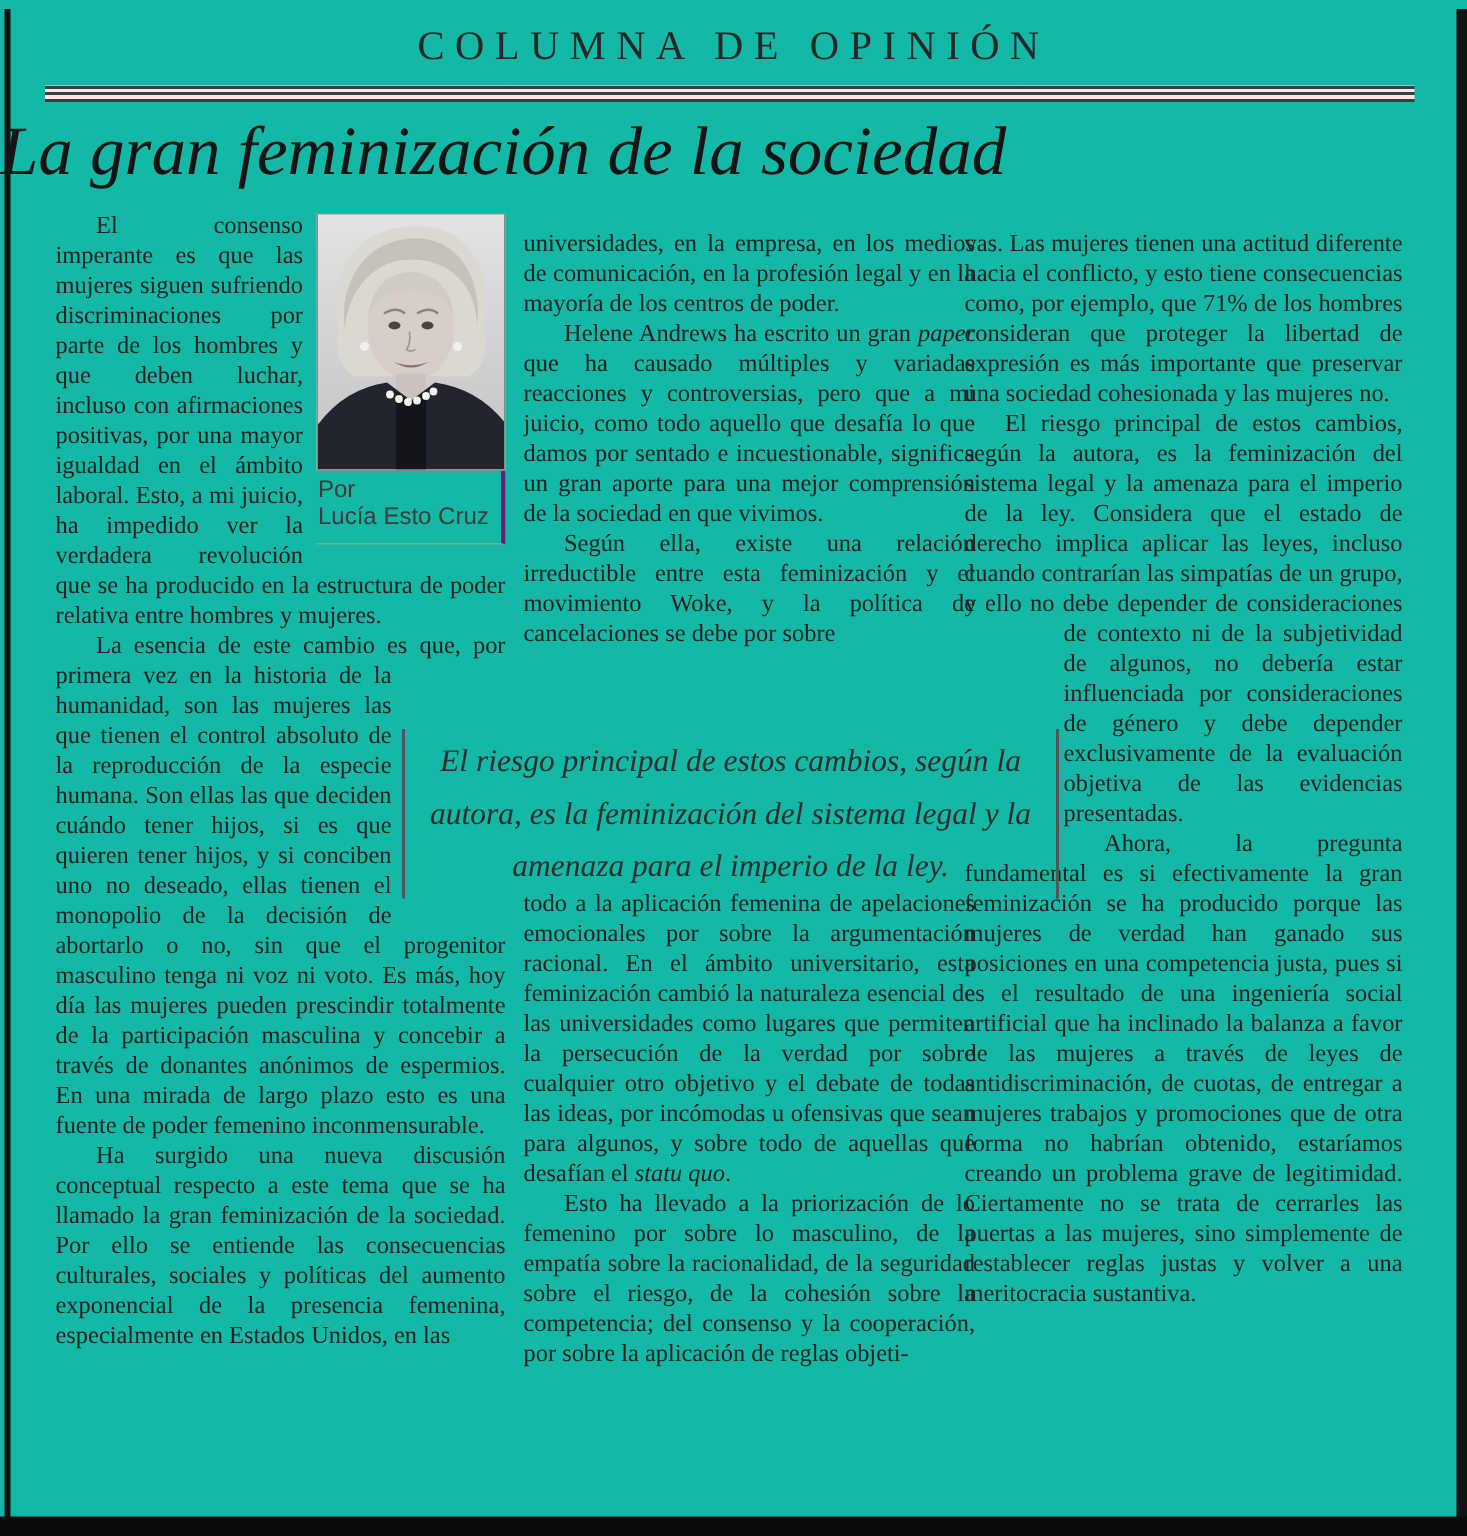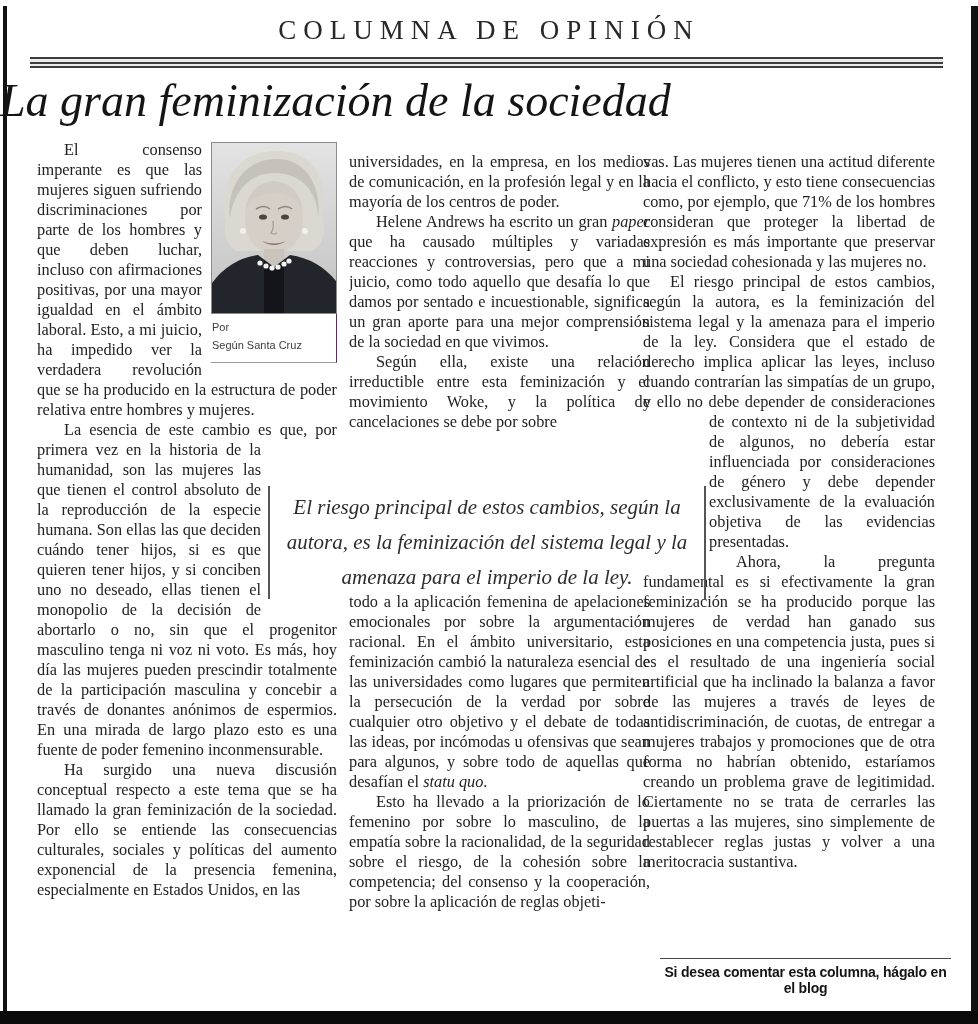--- a/index.html
+++ b/index.html
@@ -1,16 +1,16 @@
 <!DOCTYPE html>
 <html lang="es"><head>
 <meta charset="utf-8">
 <style>
   html,body{margin:0;padding:0;background:#e9e9e9;}
-  .page{position:relative;width:978px;height:1024px;background:#ffffff;overflow:hidden;
+  .page{position:relative;width:978px;height:1024px;background:#14b8a6;overflow:hidden;
         font-family:"Liberation Serif","DejaVu Serif",serif;color:#1e1e1e;}
   
   .edge-left{position:absolute;left:3px;top:6px;width:4px;height:1006px;background:#121212;}
   .edge-right{position:absolute;left:971px;top:6px;width:7px;height:1006px;background:#121212;}
   .edge-bottom{position:absolute;left:0;top:1011px;width:978px;height:13px;background:#0a0a0a;}
   
   .kicker{position:absolute;top:15px;left:0;width:978px;text-align:center;
           font-size:27px;letter-spacing:7px;color:#272727;white-space:nowrap;}
   .header-rule{position:absolute;top:57px;left:30px;width:913px;height:11px;
           background:repeating-linear-gradient(to bottom,#3d3d3d 0 2px,#ececec 2px 4.5px);}
@@ -22,22 +22,22 @@
   .col1{left:37px;width:300px;}
   .col2{left:349px;width:301px;}
   .col3{left:643px;width:292px;}
   .col p{margin:0;text-indent:27px;}
   .col p.cont{text-indent:0;margin-top:12px;}
   .it{font-style:italic;}
   
   .photo-block{float:right;width:126px;margin:2px 0 6px 9px;text-align:left;text-indent:0;}
   .photo-frame{box-sizing:border-box;border:1px solid #8a8a8a;width:126px;height:172px;background:#d9d9d9;}
   .photo-frame svg{display:block;width:100%;height:100%;}
-  .photo-caption{box-sizing:border-box;width:126px;border-right:1px solid #701a75;border-bottom:1px solid #9a9a9a;
-       font-family:"Liberation Sans","DejaVu Sans",sans-serif;font-size:11px;line-height:18px;
+  .photo-caption{box-sizing:border-box;width:126px;border-right:3px solid #701a75;border-bottom:1px solid #9a9a9a;
+       font-family:"Liberation Sans","DejaVu Sans",sans-serif;font-size:16px;line-height:18px;
        color:#3d3d3d;padding:4px 3px 8px 1px;}
   
   .qspacer-r{float:right;width:76px;height:172px;margin-top:2px;}
   .qspacer-l{float:left;width:66px;height:152px;}
   .quote-gap{height:148px;}
   
   .pullquote{position:absolute;left:268px;top:486px;width:438px;box-sizing:border-box;
        border-left:2px solid #555;border-right:2px solid #555;padding:4px 9px;
        font-style:italic;font-size:21px;line-height:35px;text-align:center;color:#2d2d2d;}
   
@@ -89,21 +89,21 @@
                 <circle cx="54" cy="123" r="2.6"></circle>
                 <circle cx="60" cy="125" r="2.6"></circle>
                 <circle cx="66" cy="124" r="2.6"></circle>
                 <circle cx="72" cy="121" r="2.6"></circle>
                 <circle cx="77" cy="118" r="2.6"></circle>
               </g>
             </svg>
           </span>
           <span class="photo-caption" style="display:block;">
             <span style="display:block;">Por</span>
-            <span style="display:block;">Según Santa Cruz</span>
+            <span style="display:block;">Lucía Esto Cruz</span>
           </span>
         </span><span>El consenso imperante es que las mujeres siguen sufriendo discriminaciones por parte de los hombres y que deben luchar, incluso con afirmaciones positivas, por una mayor igualdad en el ámbito laboral. Esto, a mi juicio, ha impedido ver la verdadera revolución que se ha producido en la estructura de poder relativa entre hombres y mujeres.</span></p>
     <p><span>La esencia de este cambio es que, </span><span class="qspacer-r"></span><span>por primera vez en la historia de la humanidad, son las mujeres las que tienen el control absoluto de la reproducción de la especie humana. Son ellas las que deciden cuándo tener hijos, si es que quieren tener hijos, y si conciben uno no deseado, ellas tienen el monopolio de la decisión de abortarlo o no, sin que el progenitor masculino tenga ni voz ni voto. Es más, hoy día las mujeres pueden prescindir totalmente de la participación masculina y concebir a través de donantes anónimos de espermios. En una mirada de largo plazo esto es una fuente de poder femenino inconmensurable.</span></p>
     <p><span>Ha surgido una nueva discusión conceptual respecto a este tema que se ha llamado la gran feminización de la sociedad. Por ello se entiende las consecuencias culturales, sociales y políticas del aumento exponencial de la presencia femenina, especialmente en Estados Unidos, en las</span></p>
   </div>
 
   <div class="col col2">
     <p class="cont"><span>universidades, en la empresa, en los medios de comunicación, en la profesión legal y en la mayoría de los centros de poder.</span></p>
     <p><span>Helene Andrews ha escrito un gran </span><span class="it">paper</span><span> que ha causado múltiples y variadas reacciones y controversias, pero que a mi juicio, como todo aquello que desafía lo que damos por sentado e incuestionable, significa un gran aporte para una mejor comprensión de la sociedad en que vivimos.</span></p>
     <p><span>Según ella, existe una relación irreductible entre esta feminización y el movimiento Woke, y la política de cancelaciones se debe por sobre</span></p>
@@ -113,15 +113,14 @@
   </div>
 
   <div class="col col3">
     <p class="cont"><span>vas. Las mujeres tienen una actitud diferente hacia el conflicto, y esto tiene consecuencias como, por ejemplo, que 71% de los hombres consideran que proteger la libertad de expresión es más importante que preservar una sociedad cohesionada y las mujeres no.</span></p>
     <p><span>El riesgo principal de estos cambios, según la autora, es la feminización del sistema legal y la amenaza para el imperio de la ley. Considera que el estado de derecho implica aplicar las leyes, incluso cuando contrarían las simpatías de un grupo, y ello no debe depender de consideraciones de contexto ni de la subjetividad </span><span class="qspacer-l"></span><span>de algunos, no debería estar influenciada por consideraciones de género y debe depender exclusivamente de la evaluación objetiva de las evidencias presentadas.</span></p>
     <p><span>Ahora, la pregunta fundamental es si efectivamente la gran feminización se ha producido porque las mujeres de verdad han ganado sus posiciones en una competencia justa, pues si es el resultado de una ingeniería social artificial que ha inclinado la balanza a favor de las mujeres a través de leyes de antidiscriminación, de cuotas, de entregar a mujeres trabajos y promociones que de otra forma no habrían obtenido, estaríamos creando un problema grave de legitimidad. Ciertamente no se trata de cerrarles las puertas a las mujeres, sino simplemente de restablecer reglas justas y volver a una meritocracia sustantiva.</span></p>
   </div>
 
   <div class="pullquote">El riesgo principal de estos cambios, según la autora, es la feminización del sistema legal y la amenaza para el imperio de la ley.</div>
 
-  <div class="footer">Si desea comentar esta columna, hágalo en el blog</div>
 
 </div>
 
 </body></html>

